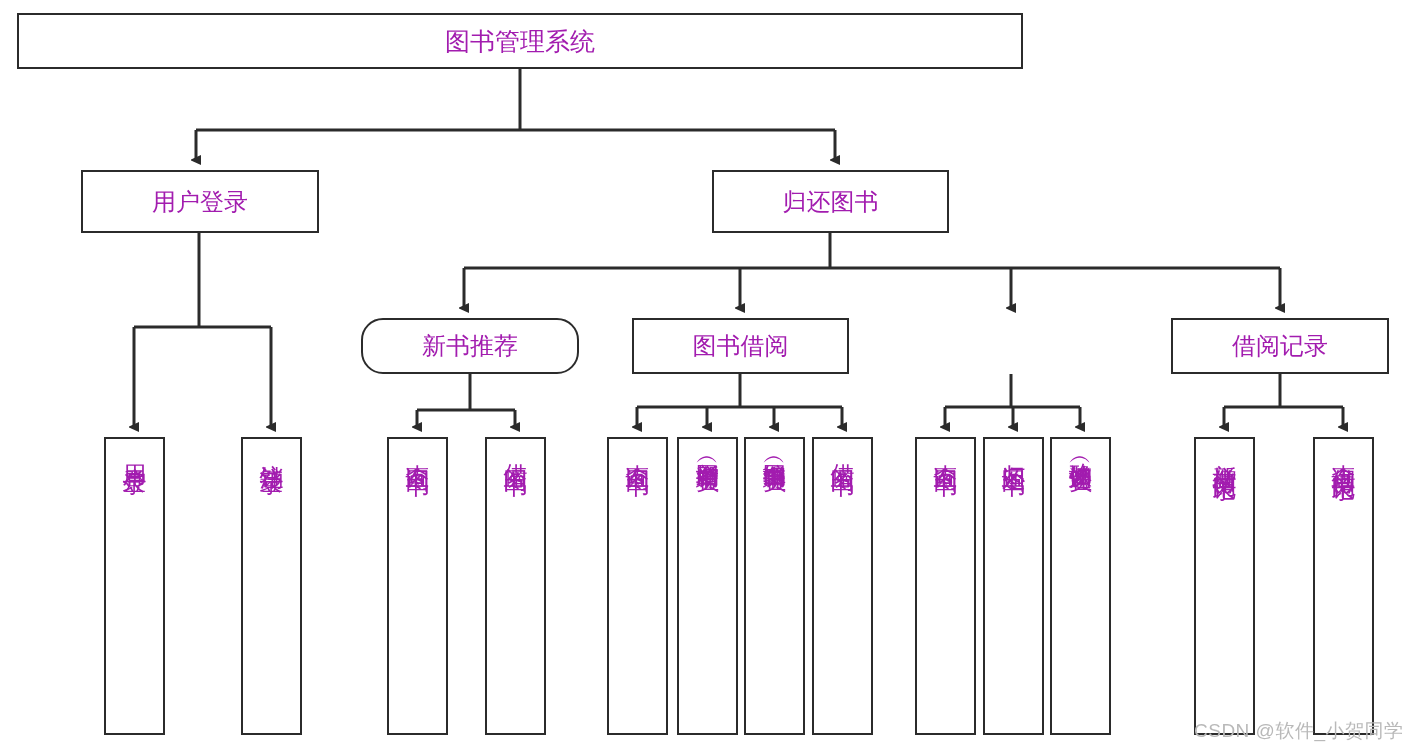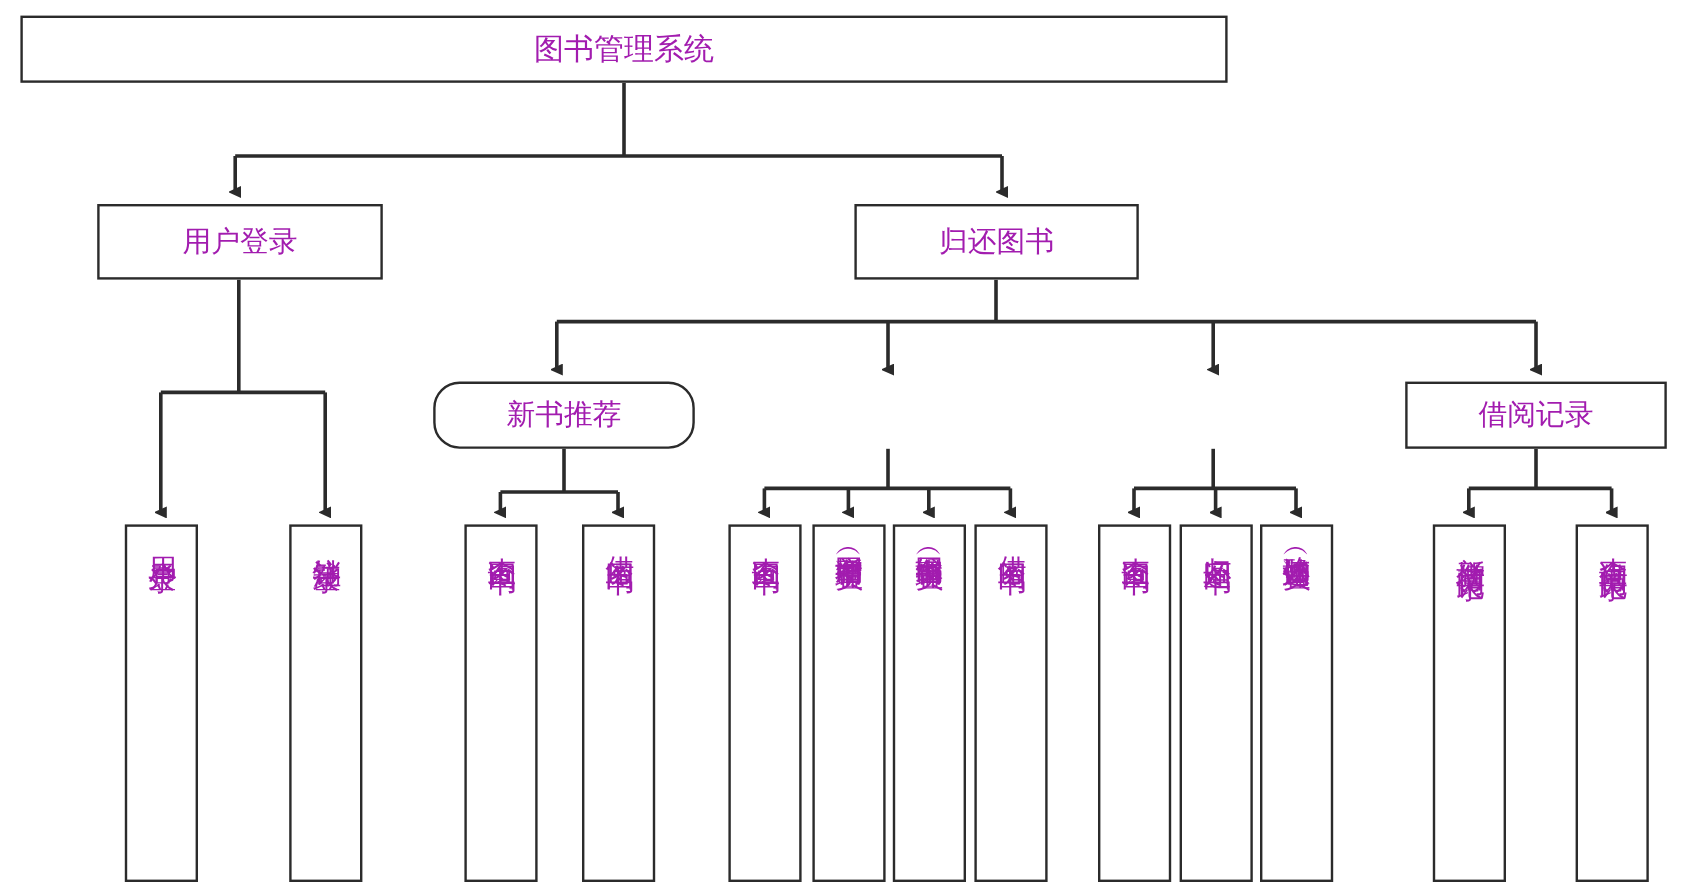--- a/index.html
+++ b/index.html
@@ -131,20 +131,23 @@
   <div class="node node-l2" id="n-l2-0" style="left: 81px; top: 170px; width: 238px; height: 63px;">
     <span class="label">用户登录</span>
   </div>
   <div class="node node-l2" id="n-l2-1" style="left: 712px; top: 170px; width: 237px; height: 63px;">
     <span class="label">归还图书</span>
   </div>
 
   <div class="node node-l3" id="n-l3-0" style="left: 361px; top: 318px; width: 218px; height: 56px; border-radius: 22px;">
     <span class="label">新书推荐</span>
   </div>
+  <div class="node node-l3" id="n-l3-1" style="left: 632px; top: 318px; width: 217px; height: 56px;">
+    <span class="label">图书借阅</span>
+  </div>
   <div class="node node-l3" id="n-l3-3" style="left: 1171px; top: 318px; width: 218px; height: 56px; align-items: center;">
     <span class="label">借阅记录</span>
   </div>
 
   <div class="node node-leaf" id="n-leaf-0" style="left: 104px; top: 437px; width: 61px; height: 298px;">
     <span class="label">用户登录</span>
   </div>
   <div class="node node-leaf" id="n-leaf-1" style="left: 241px; top: 437px; width: 61px; height: 298px;">
     <span class="label">注销登录</span>
   </div>
@@ -175,14 +178,15 @@
   <div class="node node-leaf tall" id="n-leaf-10" style="left: 1050px; top: 437px; width: 61px; height: 298px;">
     <span class="label">确认归还（管理员）</span>
   </div>
   <div class="node node-leaf" id="n-leaf-11" style="left: 1194px; top: 437px; width: 61px; height: 298px;">
     <span class="label">新增借阅记录</span>
   </div>
   <div class="node node-leaf" id="n-leaf-12" style="left: 1313px; top: 437px; width: 61px; height: 298px;">
     <span class="label">查询借阅记录</span>
   </div>
 
+  <div class="watermark" style="left: 1194px; top: 718px;">CSDN @软件_小贺同学</div>
 
 </div>
 
 </body></html>

